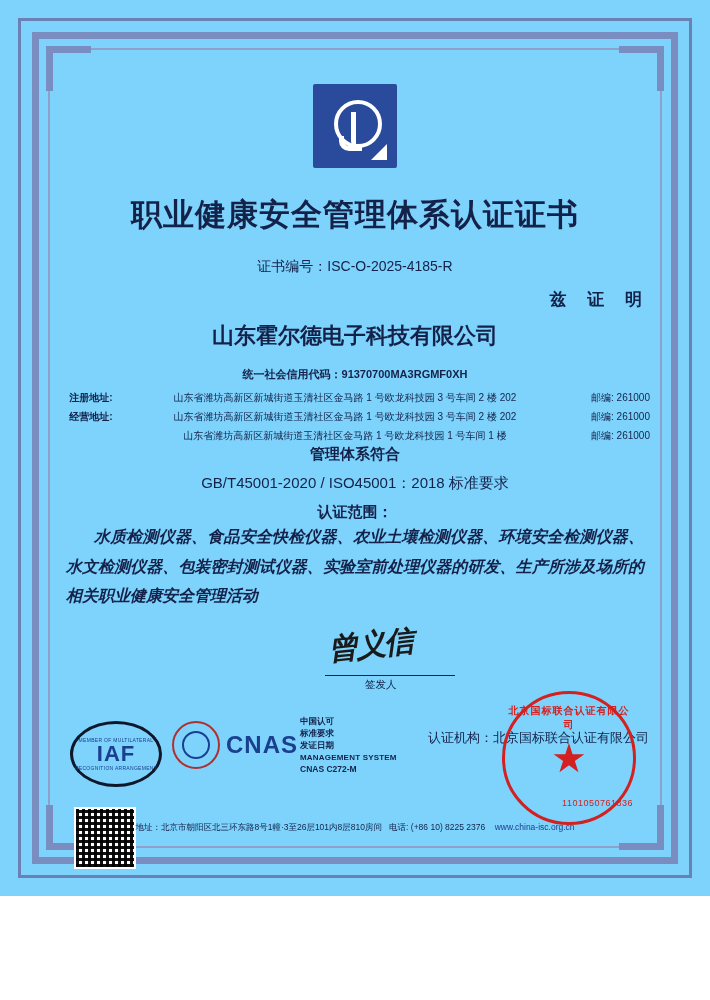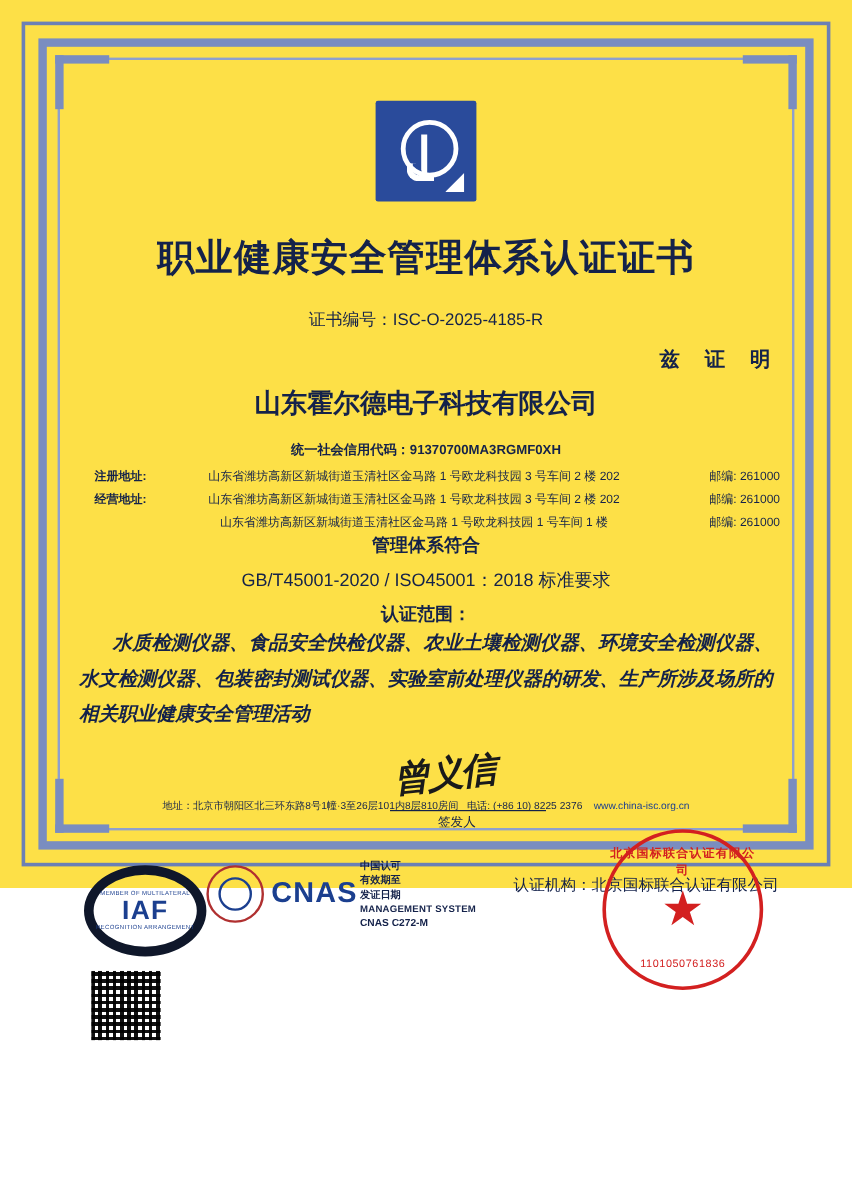--- a/index.html
+++ b/index.html
@@ -10,22 +10,22 @@
   body {
     width: 710px;
     height: 1000px;
     font-family: "Liberation Sans", sans-serif;
     color: #1b2a52;
     overflow: hidden;
   }
   .page {
     position: relative;
     width: 710px;
-    height: 740px;
-    background: #fde047;
+    height: 896px;
+    background: #7dd3fc;
   }
   
   .frame-outer {
     position: absolute;
     left: 18px; top: 18px; right: 18px; bottom: 18px;
     border: 3px solid #6b80b5;
   }
   .frame-inner {
     position: absolute;
     left: 32px; top: 32px; right: 32px; bottom: 32px;
@@ -135,21 +135,21 @@
   .addr-row {
     display: flex;
     align-items: baseline;
     font-size: 10px;
     color: #14224a;
     line-height: 1.9;
   }
   .addr-label {
     width: 62px;
     font-weight: bold;
-    text-align: right;
+    text-align: center;
     flex: 0 0 auto;
   }
   .addr-text {
     flex: 1 1 auto;
     text-align: center;
     padding: 0 6px;
   }
   .addr-zip {
     width: 82px;
     flex: 0 0 auto;
@@ -229,21 +229,21 @@
   .marks {
     position: relative;
     margin-top: 4px;
     height: 92px;
   }
   .iaf {
     position: absolute;
     left: 10px; top: 12px;
     width: 86px; height: 60px;
     border-radius: 50%;
-    border: 8px solid #0f172a;
+    border: 3px solid #0f172a;
     color: #1b3f8f;
     display: flex;
     flex-direction: column;
     align-items: center;
     justify-content: center;
   }
   .iaf .top-arc { font-size: 5px; letter-spacing: .3px; }
   .iaf .big { font-size: 22px; font-weight: bold; letter-spacing: 1px; line-height: 1; }
   .iaf .bot-arc { font-size: 5px; letter-spacing: .3px; }
   .cnas {
@@ -302,21 +302,21 @@
     position: absolute;
     left: 50%; top: 50%;
     transform: translate(-50%, -50%);
     font-size: 40px;
     line-height: 1;
     color: #d32020;
   }
   .seal .seal-code {
     position: absolute;
     left: 0; right: 0; bottom: 14px;
-    text-align: center;
+    text-align: right;
     font-size: 9px;
     letter-spacing: .5px;
   }
   .seal .seal-arc {
     position: absolute;
     left: 0; right: 0; top: 10px;
     text-align: center;
     font-size: 10px;
     font-weight: bold;
     letter-spacing: 1px;
@@ -432,21 +432,21 @@
         <div class="bot-arc">RECOGNITION ARRANGEMENT</div>
       </div>
 
       <div class="cnas">
         <div class="symbol"></div>
         <div class="word">CNAS</div>
       </div>
 
       <div class="cnas-text">
         <div>中国认可</div>
-        <div>有效期至</div>
+        <div>标准要求</div>
         <div>发证日期</div>
         <div class="ms">MANAGEMENT SYSTEM</div>
         <div>CNAS C272-M</div>
       </div>
 
       <div class="body-line">
         <span>认证机构：</span><span>北京国标联合认证有限公司</span>
       </div>
 
       <div class="seal">

